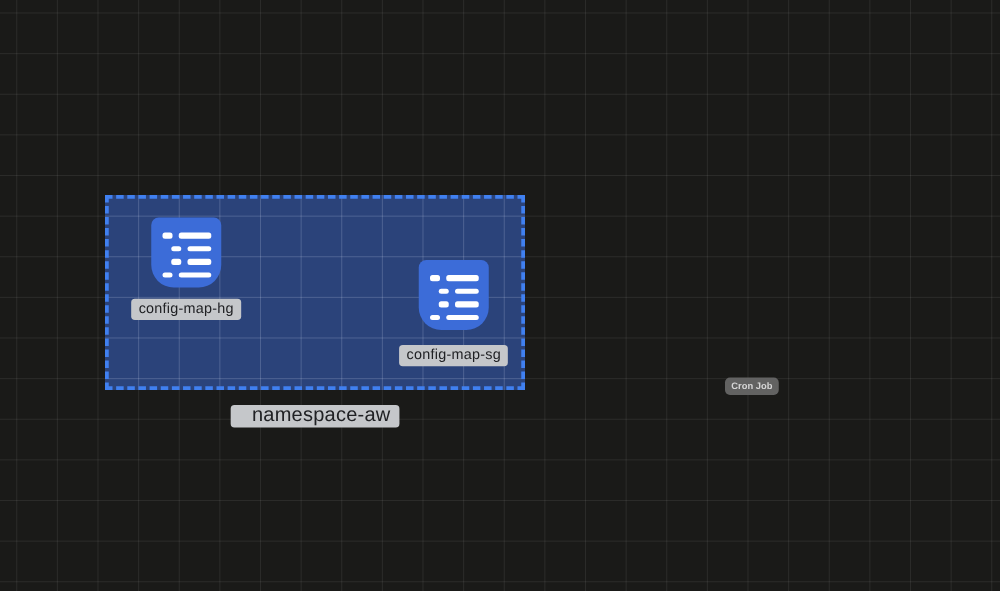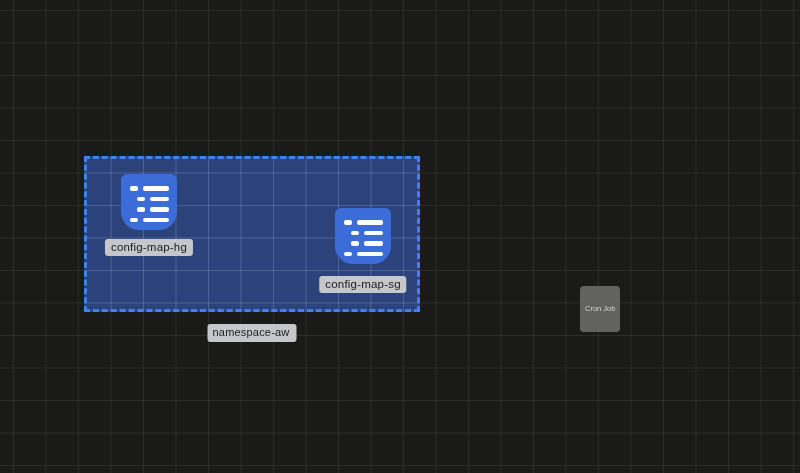--- a/index.html
+++ b/index.html
@@ -84,39 +84,40 @@
     white-space: nowrap;
     letter-spacing: 0.2px;
   }
   .namespace-label {
     position: absolute;
     left: 50%;
     top: 165px;
     transform: translateX(-50%);
     background: #c5c7ca;
     color: #202124;
-    font-size: 11px;
+    font-size: 16px;
     line-height: 15px;
-    padding: 1px 7px 2px 5px;
+    padding: 1px 7px 2px 17px;
     border-radius: 3px;
     white-space: nowrap;
     letter-spacing: 0.2px;
     text-align: center;
   }
   .floating-label {
     position: absolute;
     left: 580px;
-    top: 286px;
+    top: 302px;
     background: rgba(104,104,104,0.92);
     color: #d6d6d6;
     font-size: 7.5px;
     line-height: 10px;
-    padding: 18px 5px;
+    padding: 2px 5px;
     border-radius: 4px;
     white-space: nowrap;
+    font-weight: bold;
   }
 </style>
 </head>
 <body>
 
 <div class="canvas">
 
   <div class="namespace-group">
 
     <div class="node" style="left:34px; top:15px;">

